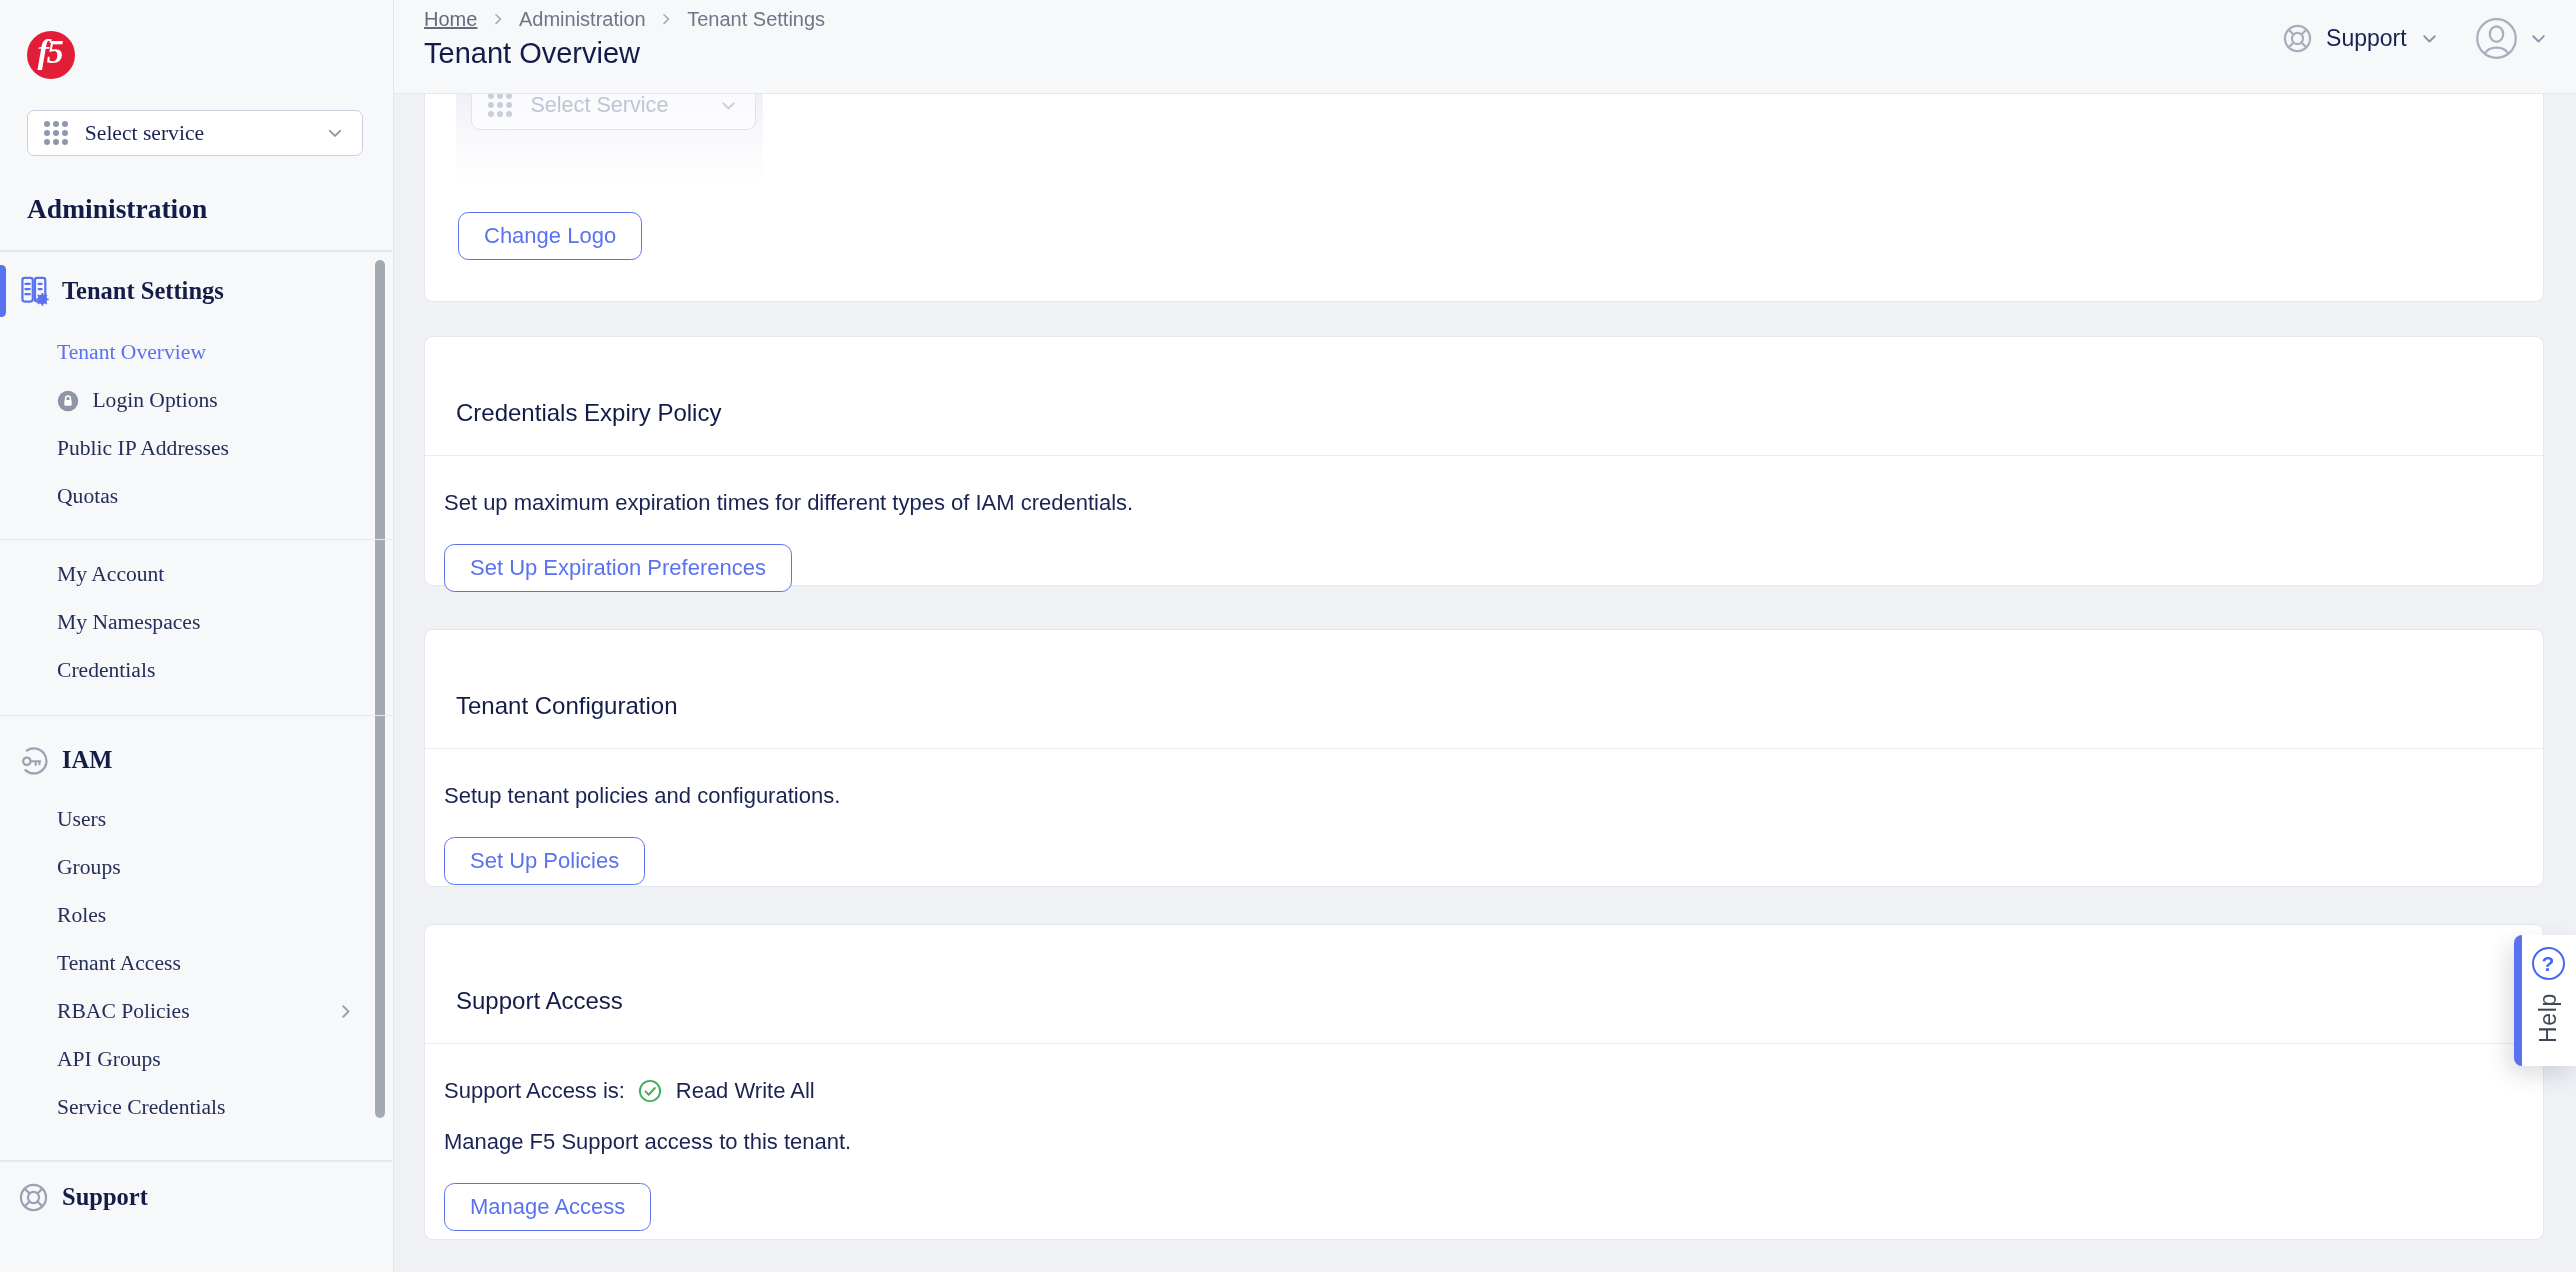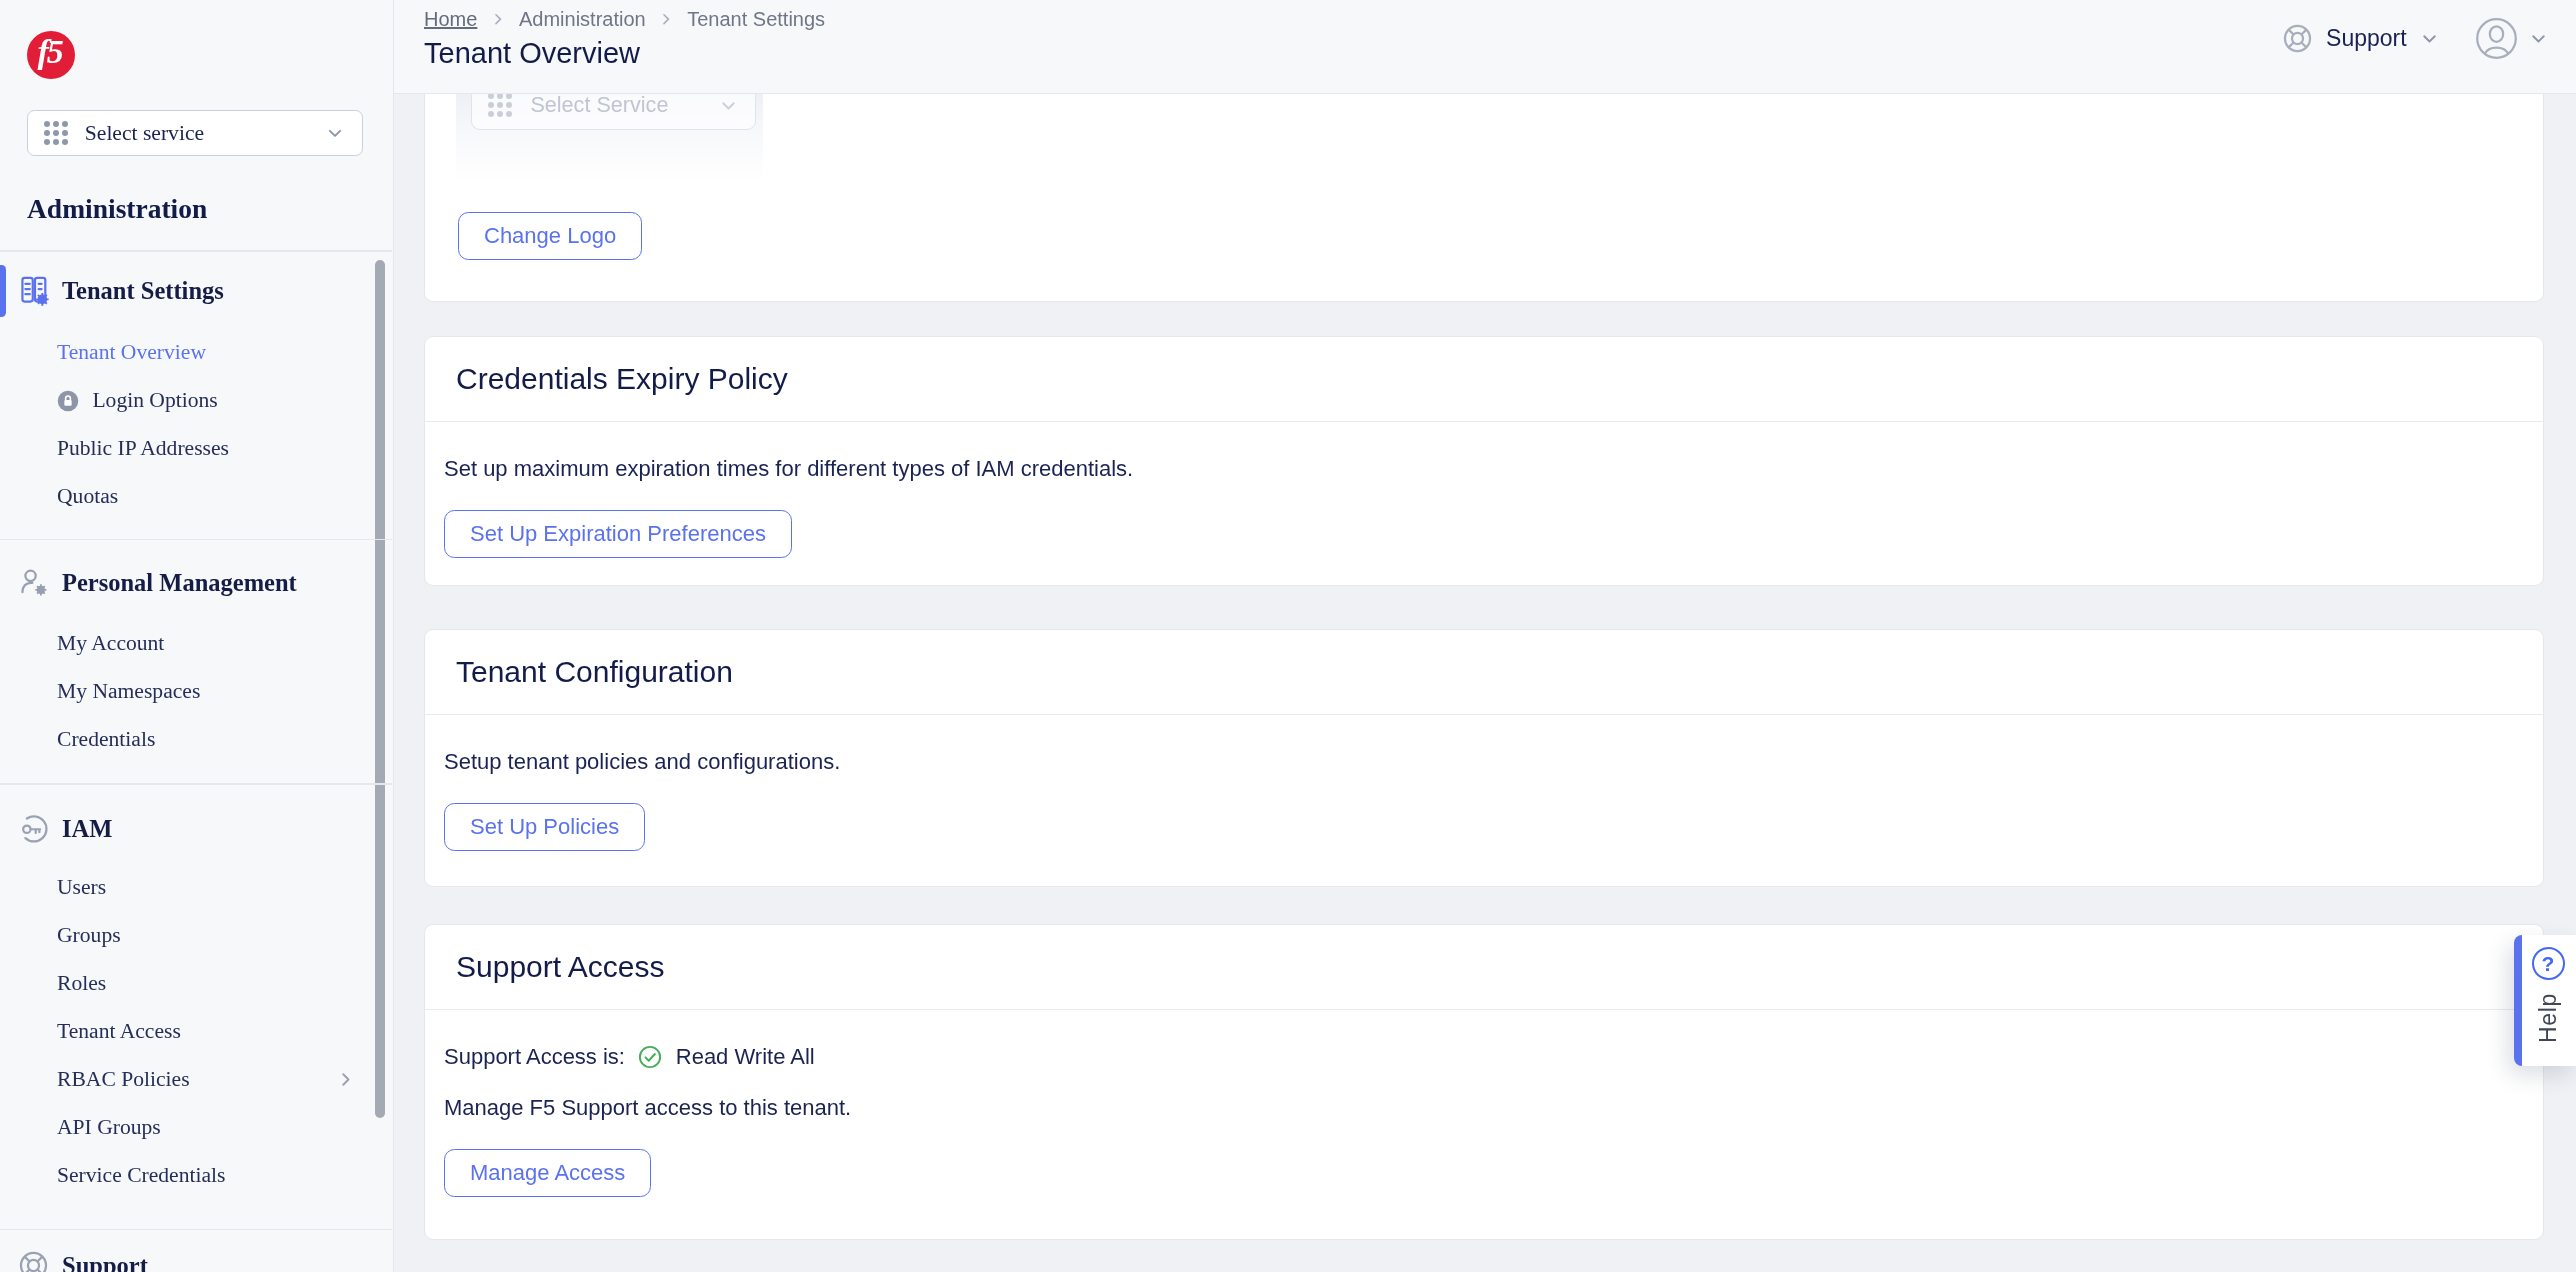--- a/index.html
+++ b/index.html
@@ -82,21 +82,21 @@
     position:absolute; left:30px; width:2120px; background:#fff;
     border:1.5px solid #e4e7ed; border-radius:9px;
   }
   #card-logo   { top:-13.4px;  height:221px; border-top:none; border-radius:0 0 9px 9px; }
   #card-cred   { top:242px;  height:250px; }
   #card-tenant { top:535px;  height:258px; }
   #card-support{ top:830px; height:316px; }
 
   .card-header {
     height:85px; display:flex; align-items:center; padding:0 31px;
-    border-bottom:1.5px solid #e8ebf0; font-size:30px; font-weight:500; color:#131c49;
+    border-bottom:1.5px solid #e8ebf0; font-size:24px; font-weight:500; color:#131c49;margin-top:34px;
   }
   .card-body { padding:34px 19px 0; }
   .desc { font-size:22px; color:#1a2353; margin-bottom:28px; }
   .btn {
     display:inline-flex; align-items:center; justify-content:center; height:48px;
     padding:0 25px; border:1.9px solid #5b72ee; border-radius:10.4px;
     background:#fff; color:#5b72ee; font-size:22px; cursor:pointer;
     font-family:"Liberation Sans","DejaVu Sans",sans-serif;
   }
   .status-row { display:flex; align-items:center; gap:13.4px; font-size:22px; color:#1a2353; margin-bottom:25px; }
@@ -200,31 +200,20 @@
       </div>
       <div class="sb-item">
         <span>Public IP Addresses</span>
       </div>
       <div class="sb-item">
         <span>Quotas</span>
       </div>
 
       <div class="sb-divider mt24"></div>
 
-      <div class="sb-section mt22">
-        <span class="sec-icon">
-          <svg width="31" height="31" viewBox="0 0 42 42">
-            <circle cx="17" cy="12" r="7" fill="none" stroke="#97a0b1" stroke-width="3"></circle>
-            <path d="M6 34 c0.5 -9 5.5 -12.5 12 -12.5 h1.5" fill="none" stroke="#97a0b1" stroke-width="3" stroke-linecap="round"></path>
-            <circle cx="31" cy="31" r="5.5" fill="#97a0b1"></circle>
-            <path d="M31 23.5 v15 M23.5 31 h15 M25.8 25.8 l10.4 10.4 M36.2 25.8 l-10.4 10.4" stroke="#97a0b1" stroke-width="2.4"></path>
-          </svg>
-        </span>
-        <span>Personal Management</span>
-      </div>
       <div class="sb-item mt14">
         <span>My Account</span>
       </div>
       <div class="sb-item">
         <span>My Namespaces</span>
       </div>
       <div class="sb-item">
         <span>Credentials</span>
       </div>
 

